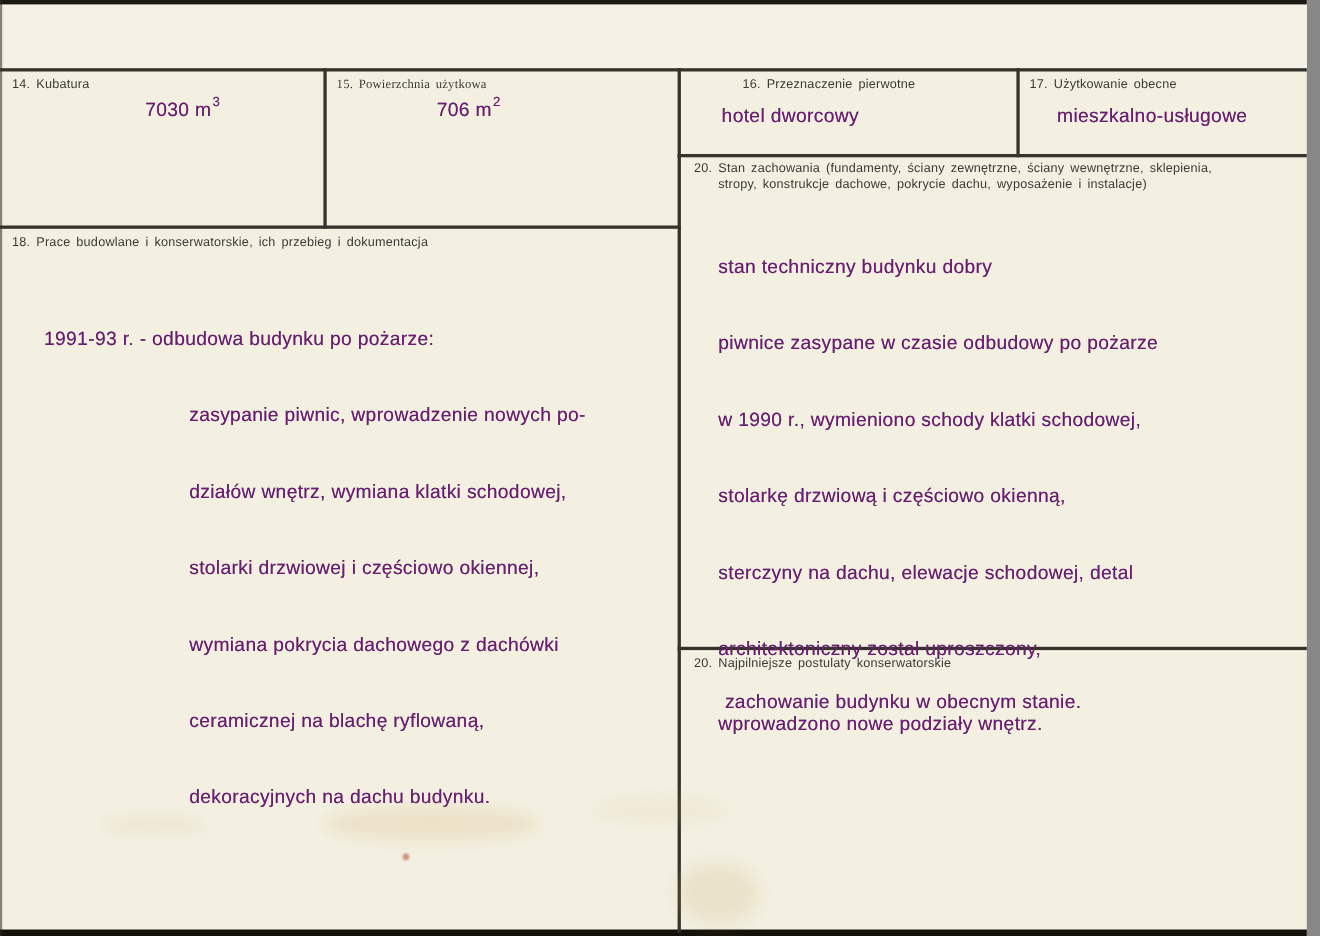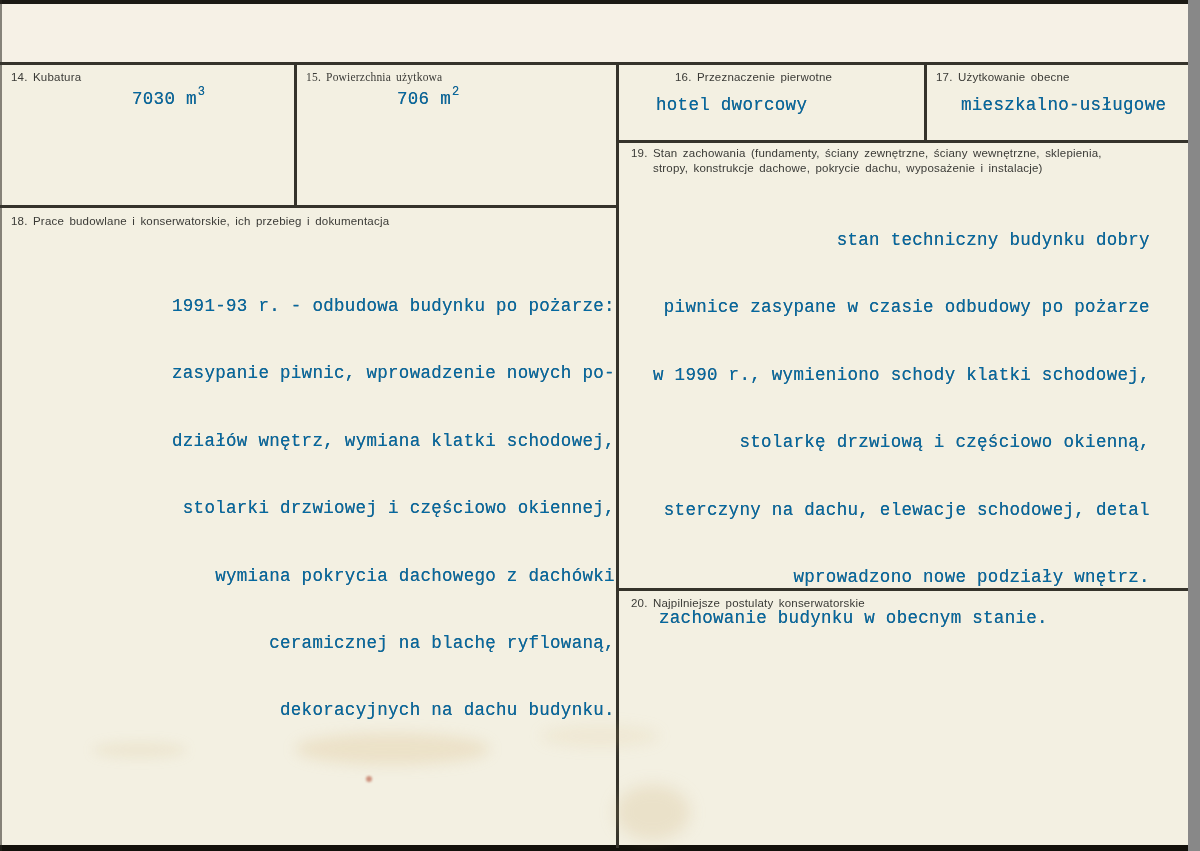--- a/index.html
+++ b/index.html
@@ -20,29 +20,29 @@
   .rule.h{height:3px;}
   .rule.v{width:3px;}
   .label{
     position:absolute;color:#39393573;
     color:#3a3a36;
     font-size:11.5px;line-height:15px;letter-spacing:.2px;word-spacing:2px;
     white-space:pre;
   }
   .typed{
     position:absolute;
-    font-family:Liberation Mono, monospace;
+    font-family:Liberation Sans, sans-serif;
     font-size:17.5px;
-    color:#0369a1;
+    color:#701a75;
     letter-spacing:.3px;
     white-space:pre;
     text-shadow:0 0 .5px rgba(60,66,78,.8);
   }
   .typed sup{font-size:12px;line-height:0;position:relative;top:-2px;left:1px;}
-  .tblock .tline{height:27.4px;text-align:right;}
+  .tblock .tline{height:27.4px;}
   .tblock .tline.indent{padding-left:132px;}
   .stain{position:absolute;border-radius:50%;pointer-events:none;}
   .stain.s1{left:295px;top:733px;width:195px;height:32px;background:rgba(208,170,100,0.20);filter:blur(7px);}
   .stain.s2{left:92px;top:742px;width:95px;height:16px;background:rgba(208,175,110,0.14);filter:blur(6px);}
   .stain.s3{left:615px;top:785px;width:75px;height:55px;background:rgba(205,172,112,0.22);filter:blur(8px);}
   .stain.s4{left:366px;top:776px;width:6px;height:6px;background:rgba(175,70,45,0.55);filter:blur(1px);}
   .stain.s5{left:540px;top:725px;width:120px;height:22px;background:rgba(212,180,115,0.12);filter:blur(7px);}
 </style>
 </head>
 <body>
@@ -68,44 +68,45 @@
 
   <div class="label" style="left:306px;top:70px;font-family:Liberation Serif, serif;">15. Powierzchnia użytkowa</div>
   <div class="typed" style="left:397px;top:89px;"><span>706 m</span><sup>2</sup></div>
 
   <div class="label" style="left:631px;top:70px;margin-left:44px;">16. Przeznaczenie pierwotne</div>
   <div class="typed" style="left:656px;top:95px;">hotel dworcowy</div>
 
   <div class="label" style="left:936px;top:70px;">17. Użytkowanie obecne</div>
   <div class="typed" style="left:961px;top:95px;">mieszkalno-usługowe</div>
 
-  <div class="label" style="left:631px;top:146px;">19. Stan zachowania (fundamenty, ściany zewnętrzne, ściany wewnętrzne, sklepienia,</div>
+  <div class="label" style="left:631px;top:146px;">20. Stan zachowania (fundamenty, ściany zewnętrzne, ściany wewnętrzne, sklepienia,</div>
   <div class="label" style="left:653px;top:161px;">stropy, konstrukcje dachowe, pokrycie dachu, wyposażenie i instalacje)</div>
   <div class="typed tblock" style="left:653px;top:190px;">
     <div class="tline">stan techniczny budynku dobry</div>
     <div class="tline">piwnice zasypane w czasie odbudowy po pożarze</div>
     <div class="tline">w 1990 r., wymieniono schody klatki schodowej,</div>
     <div class="tline">stolarkę drzwiową i częściowo okienną,</div>
     <div class="tline">sterczyny na dachu, elewacje schodowej, detal</div>
+    <div class="tline">architektoniczny został uproszczony,</div>
     <div class="tline">wprowadzono nowe podziały wnętrz.</div>
   </div>
 
   <div class="label" style="left:11px;top:214px;text-align:right;">18. Prace budowlane i konserwatorskie, ich przebieg i dokumentacja</div>
   <div class="typed tblock" style="left:40px;top:256px;">
     <div class="tline">1991-93 r. - odbudowa budynku po pożarze:</div>
     <div class="tline indent">zasypanie piwnic, wprowadzenie nowych po-</div>
     <div class="tline indent">działów wnętrz, wymiana klatki schodowej,</div>
     <div class="tline indent">stolarki drzwiowej i częściowo okiennej,</div>
     <div class="tline indent">wymiana pokrycia dachowego z dachówki</div>
     <div class="tline indent">ceramicznej na blachę ryflowaną,</div>
     <div class="tline indent">dekoracyjnych na dachu budynku.</div>
   </div>
 
   <div class="label" style="left:631px;top:596px;">20. Najpilniejsze postulaty konserwatorskie</div>
-  <div class="typed" style="left:659px;top:608px;text-align:center;">zachowanie budynku w obecnym stanie.</div>
+  <div class="typed" style="left:659px;top:628px;text-align:center;">zachowanie budynku w obecnym stanie.</div>
 
   <div class="stain s1"></div>
   <div class="stain s2"></div>
   <div class="stain s3"></div>
   <div class="stain s4"></div>
   <div class="stain s5"></div>
 
 </div>
 
 </body></html>

